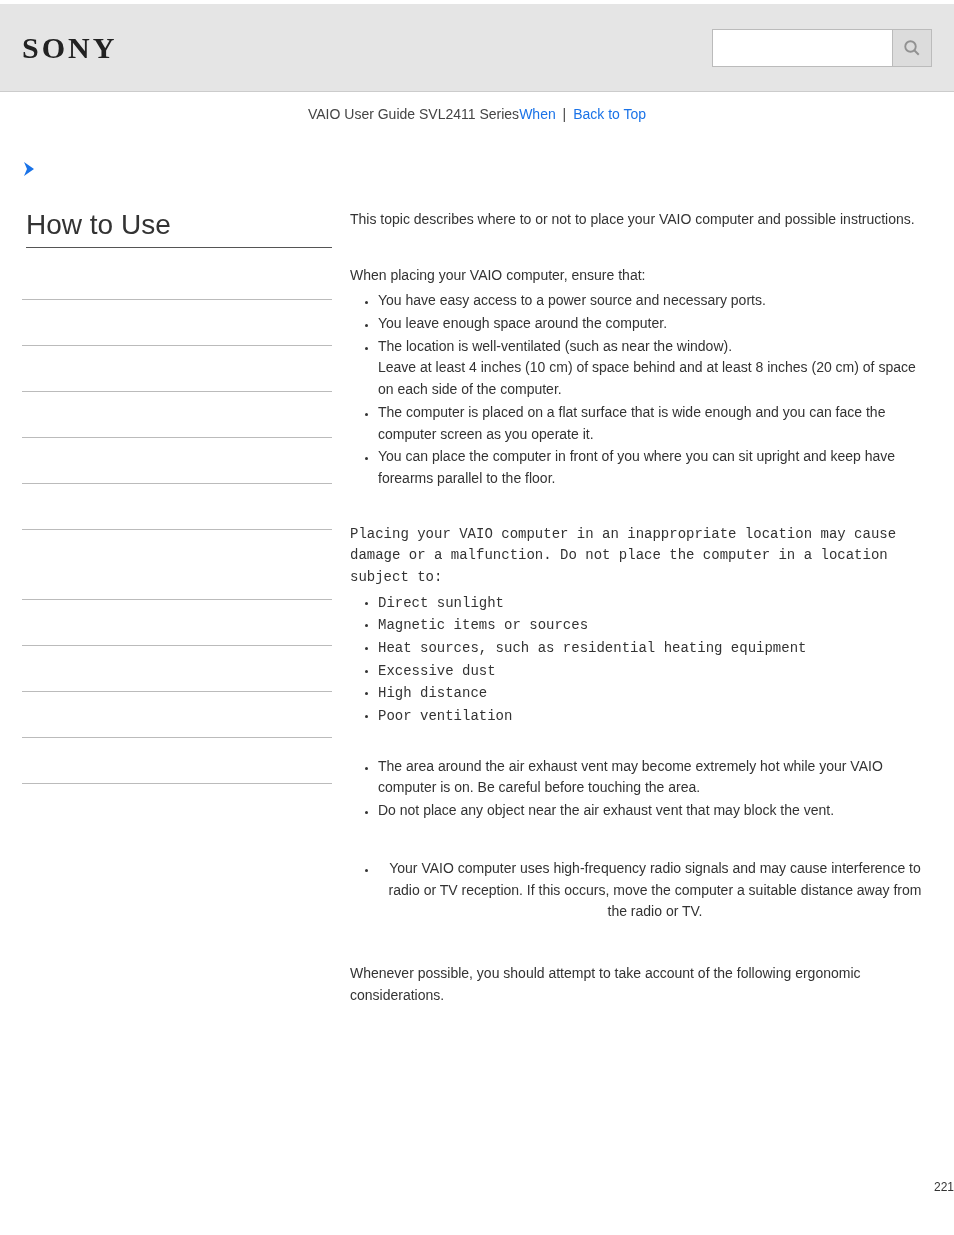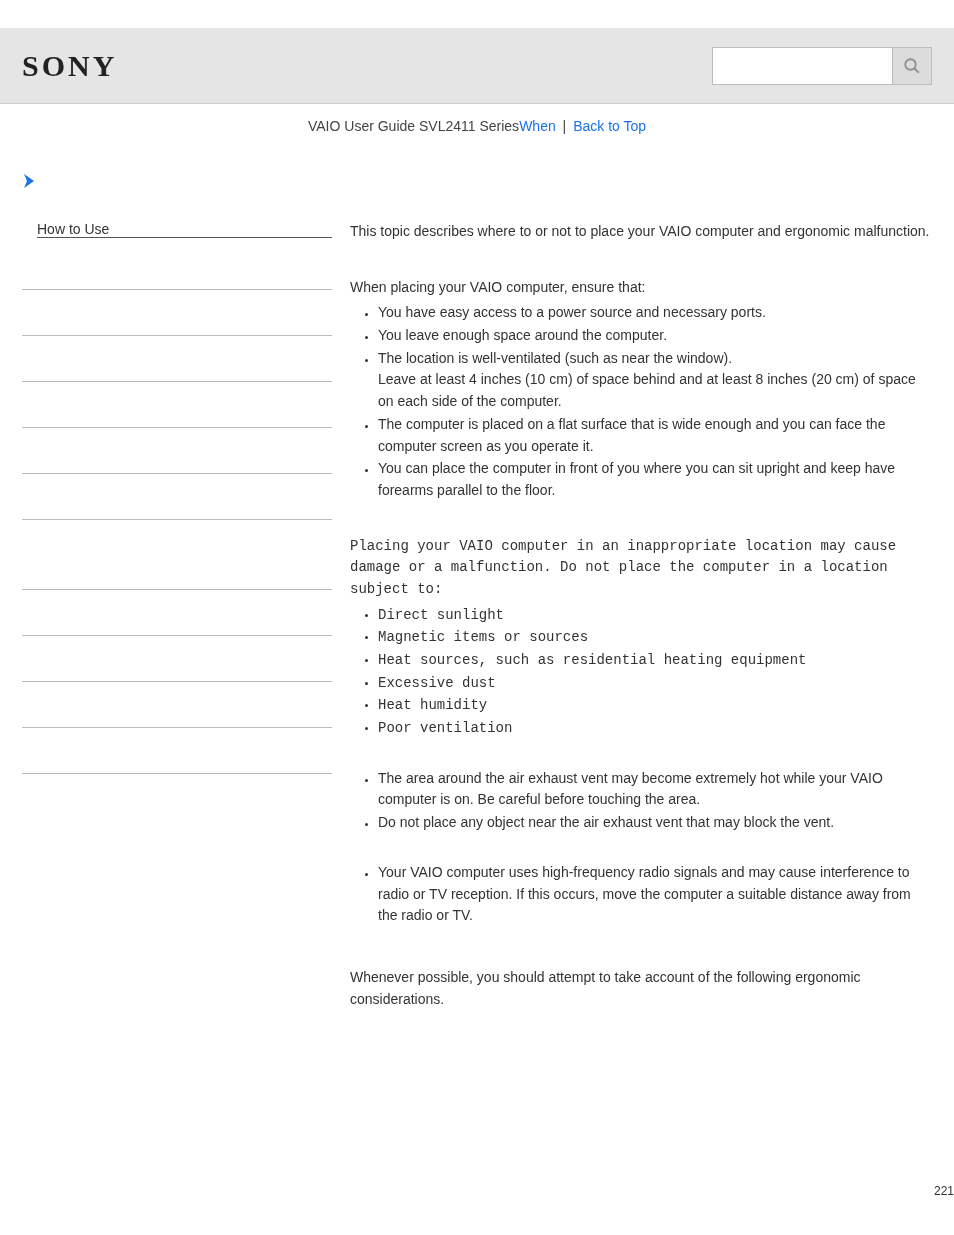--- a/index.html
+++ b/index.html
@@ -7,27 +7,27 @@
     margin: 0;
     padding: 0;
     font-family: Arial, Helvetica, sans-serif;
     font-size: 14px;
     color: #333;
     background: #fff;
     width: 954px;
   }
   .header-bar {
     background: #e5e5e5;
-    height: 76px;
+    height: 88px;
     border-bottom: 1px solid #ccc;
     display: flex;
     align-items: center;
     justify-content: space-between;
     padding: 8px 22px;
-    margin-top: 28px;
+    margin-top: 4px;
   }
   .logo {
     font-family: "Times New Roman", serif;
     font-weight: 900;
     font-size: 30px;
     letter-spacing: 3px;
     color: #222;
   }
   .search-area {
     display: flex;
@@ -72,24 +72,25 @@
   .main-wrap {
     display: flex;
     padding: 0 22px;
     margin-top: 28px;
   }
   .sidebar {
     width: 310px;
     flex-shrink: 0;
   }
   .sidebar h2 {
-    font-size: 14px;
+    font-size: 28px;
     font-weight: 400;
-    margin: 0 0 6px 15px;
-    color: #333;
+    margin: 0 0 6px 4px;
+    color: #333;
+    padding-bottom: 6px;
     border-bottom: 1px solid #555;
   }
   .sidebar ul {
     list-style: none;
     margin: 0;
     padding: 0;
   }
   .sidebar li {
     border-bottom: 1px solid #bbb;
     height: 46px;
@@ -167,21 +168,21 @@
       <li></li>
       <li></li>
       <li></li>
       <li></li>
       <li></li>
     </ul>
   </div>
 
   <div class="content">
     <div class="block">
-      <p>This topic describes where to or not to place your VAIO computer and ergonomic malfunction.</p>
+      <p>This topic describes where to or not to place your VAIO computer and possible instructions.</p>
     </div>
 
     <div class="block">
       <p>When placing your VAIO computer, ensure that:</p>
       <ul>
         <li>You have easy access to a power source and necessary ports.</li>
         <li>You leave enough space around the computer.</li>
         <li style="white-space:pre-line">The location is well-ventilated (such as near the window).
 Leave at least 4 inches (10 cm) of space behind and at least 8 inches (20 cm) of space on each side of the computer.</li>
         <li>The computer is placed on a flat surface that is wide enough and you can face the computer screen as you operate it.</li>
@@ -189,33 +190,33 @@
       </ul>
     </div>
 
     <div class="block" style="margin-bottom:18px;font-family:Liberation Mono, monospace;">
       <p>Placing your VAIO computer in an inappropriate location may cause damage or a malfunction. Do not place the computer in a location subject to:</p>
       <ul>
         <li>Direct sunlight</li>
         <li>Magnetic items or sources</li>
         <li>Heat sources, such as residential heating equipment</li>
         <li>Excessive dust</li>
-        <li>Heat humidity</li>
+        <li>High distance</li>
         <li>Poor ventilation</li>
       </ul>
     </div>
 
     <div class="block" style="margin-top:28px; margin-bottom:18px;">
       <ul>
         <li>The area around the air exhaust vent may become extremely hot while your VAIO computer is on. Be careful before touching the area.</li>
         <li>Do not place any object near the air exhaust vent that may block the vent.</li>
       </ul>
     </div>
 
-    <div class="block" style="margin-top:28px;">
+    <div class="block" style="margin-top:36px;text-align:center;">
       <ul>
         <li>Your VAIO computer uses high-frequency radio signals and may cause interference to radio or TV reception. If this occurs, move the computer a suitable distance away from the radio or TV.</li>
       </ul>
     </div>
 
     <div class="block" style="margin-top:40px;">
       <p>Whenever possible, you should attempt to take account of the following ergonomic considerations.</p>
     </div>
   </div>
 </div>

